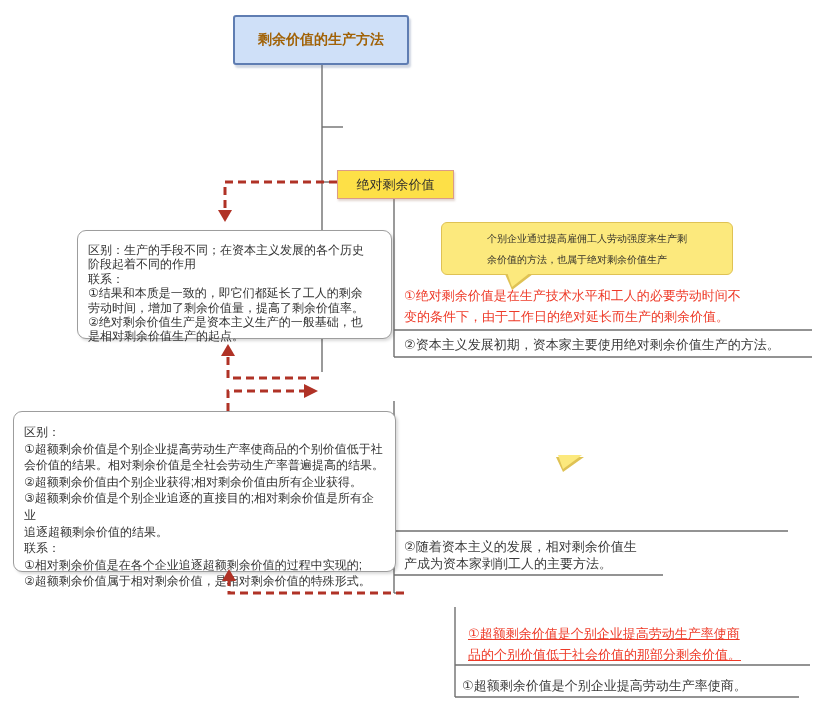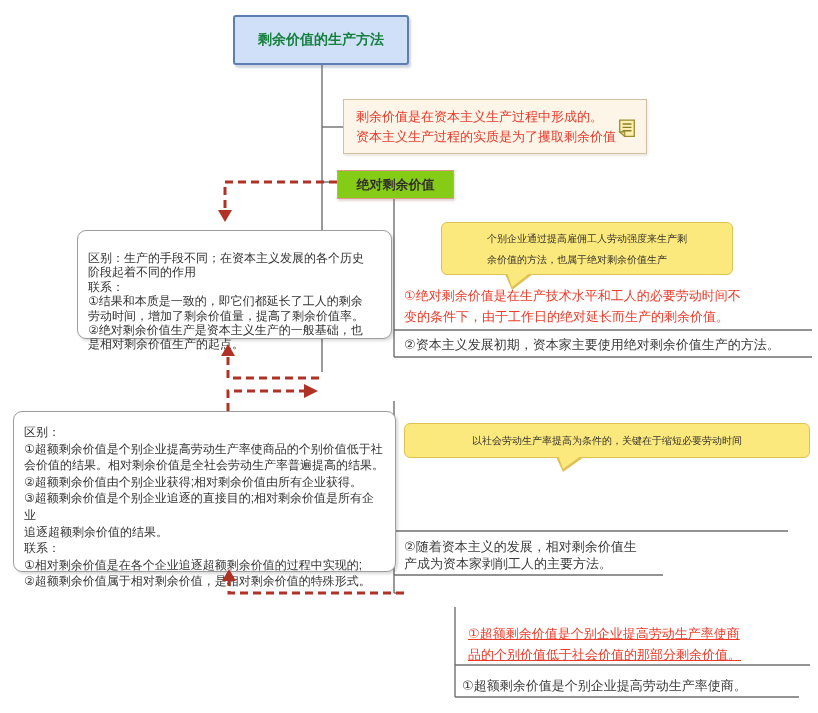--- a/index.html
+++ b/index.html
@@ -10,37 +10,37 @@
   svg.overlay{position:absolute;left:0;top:0;pointer-events:none;}
   #tree-svg{z-index:0;}
   #deco-svg{z-index:3;}
 
   .node{position:absolute;box-sizing:border-box;z-index:2;}
 
   .root-box{
     left:233px;top:15px;width:176px;height:50px;
     background:#cfe0f8;border:2px solid #5f7db2;border-radius:3px;
     display:flex;align-items:center;justify-content:center;
-    font-size:14px;font-weight:bold;color:#15803d;
+    font-size:14px;font-weight:bold;color:#a16207;
     box-shadow:2px 3px 2px rgba(90,110,150,0.28);
   }
 
   .note-box{
     left:343px;top:99px;width:304px;height:55px;
     background:#fdf5e8;border:1px solid #d5bfa2;
     display:flex;align-items:center;padding:0 12px;
     box-shadow:1px 2px 2px rgba(160,130,100,0.2);
   }
   .note-text{white-space:pre-line;font-size:13px;line-height:20px;color:#e8392a;}
   .note-icon{position:absolute;right:10px;top:19px;}
 
   .topic{
-    background:#84cc16;border:1px solid #db9b87;
+    background:#fde047;border:1px solid #db9b87;
     display:flex;align-items:center;justify-content:center;
-    font-size:13px;font-weight:bold;color:#33302b;
+    font-size:13px;font-weight:normal;color:#33302b;
     box-shadow:1px 2px 2px rgba(160,120,100,0.3);
   }
   .t-abs{left:337px;top:170px;width:117px;height:29px;}
   .t-rel{left:320px;top:372px;width:125px;height:29px;}
   .t-exc{left:404px;top:579px;width:103px;height:28px;color:#a42d20;}
 
   .callout{
     background:#fce97d;border:1px solid #dfc254;border-radius:6px;
     display:flex;align-items:center;justify-content:center;
     font-size:10px;color:#36332b;
@@ -57,21 +57,21 @@
   .n-rel-p1{left:404px;top:464px;width:330px;}
   .n-rel-p2{left:404px;top:538px;width:280px;line-height:17px;}
   .n-exc-p1{left:468px;top:623px;width:330px;text-decoration:underline;}
   .n-exc-p2{left:462px;top:675px;width:345px;}
 
   .cmp{
     background:#ffffff;border:1.5px solid #9d9d9d;border-radius:9px;
     font-size:12px;color:#333333;white-space:pre-line;
     box-shadow:2px 2px 3px rgba(0,0,0,0.15);
   }
-  .cmp1{left:77px;top:230px;width:315px;height:109px;padding:20px 10px;line-height:14.4px;}
+  .cmp1{left:77px;top:230px;width:315px;height:109px;padding:12px 10px;line-height:14.4px;}
   .cmp2{left:13px;top:411px;width:383px;height:161px;padding:12px 10px;line-height:16.6px;}
 </style>
 </head>
 <body>
 
 <div class="canvas">
 
   <svg id="tree-svg" class="overlay" width="818" height="713">
     <g stroke="#6f6f6f" stroke-width="1.4" fill="none">
       <path d="M322 65 V372"></path>
@@ -85,38 +85,26 @@
       <path d="M394 575 H663"></path>
       <path d="M394 593 H404"></path>
       <path d="M455 607 V697"></path>
       <path d="M455 665 H810"></path>
       <path d="M455 697 H799"></path>
     </g>
   </svg>
 
   <div class="node root-box">剩余价值的生产方法</div>
 
-  <div class="node note-box">
-    <div class="note-text">剩余价值是在资本主义生产过程中形成的。
-资本主义生产过程的实质是为了攫取剩余价值</div>
-    <svg class="note-icon" width="18" height="19" viewBox="0 0 16 17">
-      <path d="M1.5 1 H14.5 V15.5 H6 L1.5 11.5 Z" fill="#fcf0b0" stroke="#9b8d2e" stroke-width="1.2"></path>
-      <path d="M6 15.5 V11.5 H1.5 Z" fill="#e8d98a" stroke="#9b8d2e" stroke-width="1"></path>
-      <path d="M4 4.5 H12 M4 7.5 H12 M4 10.5 H12" stroke="#8c7f2a" stroke-width="1.2"></path>
-    </svg>
-  </div>
 
   <div class="node topic t-abs">绝对剩余价值</div>
 
   <div class="node callout c1">
     <div class="ctext">个别企业通过提高雇佣工人劳动强度来生产剩
 余价值的方法，也属于绝对剩余价值生产</div>
-  </div>
-  <div class="node callout c2">
-    <div class="ctext">以社会劳动生产率提高为条件的，关键在于缩短必要劳动时间</div>
   </div>
 
   <div class="node tnode red n-abs-p1">①绝对剩余价值是在生产技术水平和工人的必要劳动时间不
 变的条件下，由于工作日的绝对延长而生产的剩余价值。</div>
   <div class="node tnode n-abs-p2">②资本主义发展初期，资本家主要使用绝对剩余价值生产的方法。</div>
 
   <div class="node tnode n-rel-p2">②随着资本主义的发展，相对剩余价值生
 产成为资本家剥削工人的主要方法。</div>
 
   <div class="node tnode red n-exc-p1">①超额剩余价值是个别企业提高劳动生产率使商

